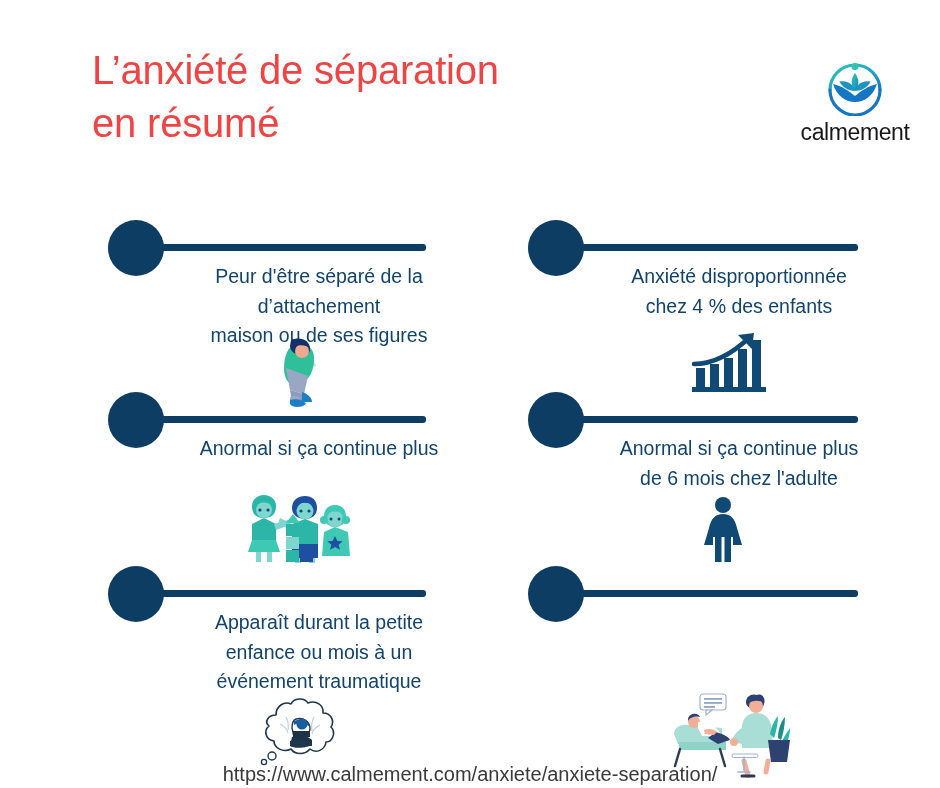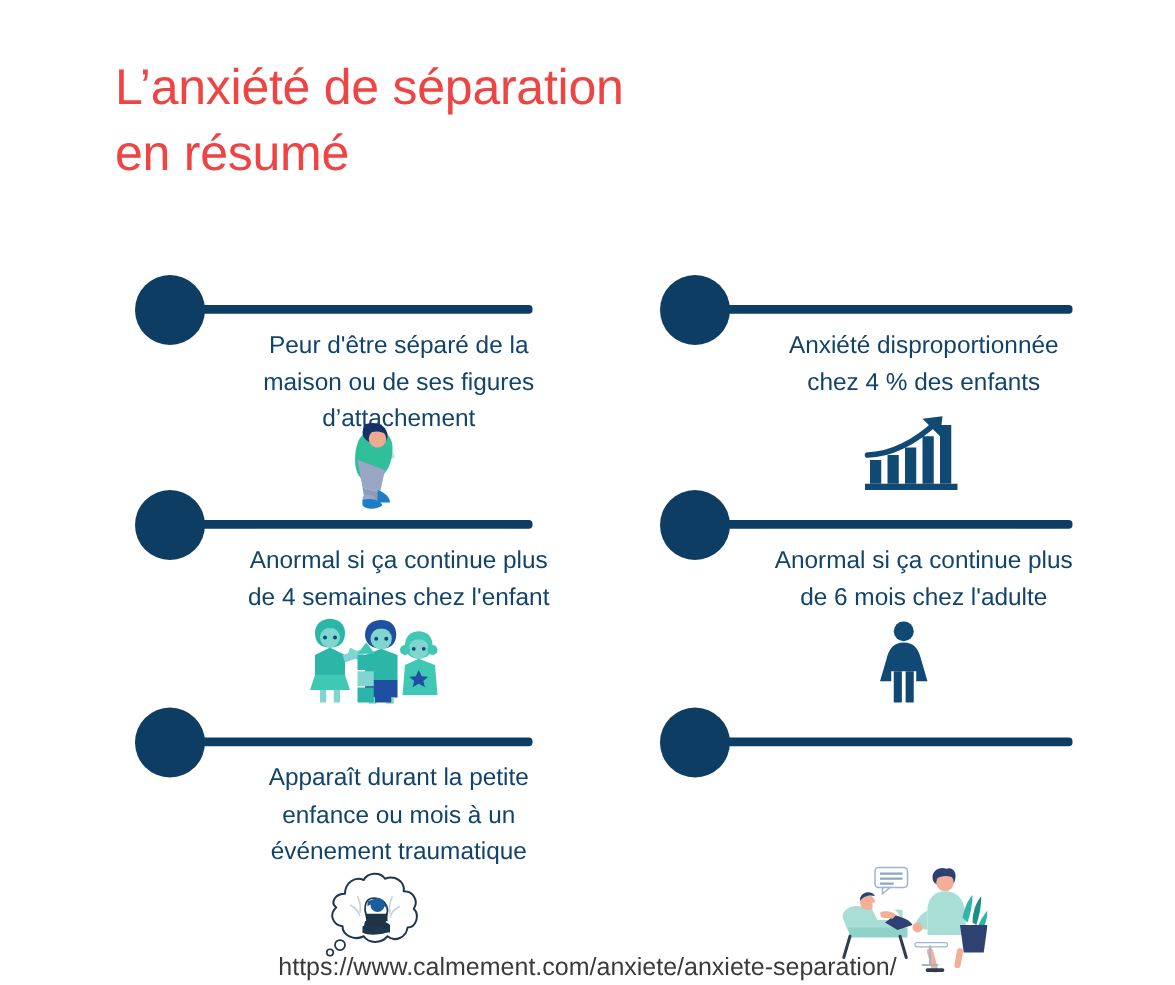--- a/index.html
+++ b/index.html
@@ -159,33 +159,57 @@
 <body>
 
 <div id="infographic">
 
   <div class="header">
     <div class="title">
       <span class="line">L’anxiété de séparation</span>
       <span class="line">en résumé</span>
     </div>
 
+    <div class="logo">
+      <svg class="logo-mark" width="70" height="70" viewBox="0 0 70 70">
+        <defs>
+          <linearGradient id="tealblue" x1="0" y1="0" x2="1" y2="1">
+            <stop offset="0%" stop-color="#2FC3B6"></stop>
+            <stop offset="55%" stop-color="#21A6BE"></stop>
+            <stop offset="100%" stop-color="#1577C4"></stop>
+          </linearGradient>
+        </defs>
+
+        <path d="M10 44 A25 25 0 1 1 60 44" fill="none" stroke="url(#tealblue)" stroke-width="3.2" stroke-linecap="round"></path>
+        <path d="M10 44 A25 25 0 0 0 60 44" fill="none" stroke="#1577C4" stroke-width="3.2" stroke-linecap="round"></path>
+
+        <circle cx="35" cy="20.5" r="3.6" fill="#2FC3B6"></circle>
+
+        <path d="M35 27 C30.5 33 30.5 40 35 45 C39.5 40 39.5 33 35 27 Z" fill="url(#tealblue)"></path>
+
+        <path d="M35 45 C28 45 22 41 19.5 35.5 C27 34 33 37.5 35 45 Z" fill="#1E93C2"></path>
+        <path d="M35 45 C42 45 48 41 50.5 35.5 C43 34 37 37.5 35 45 Z" fill="#1E93C2"></path>
+
+        <path d="M13 38 C17 50 25.5 56 35 56 C44.5 56 53 50 57 38 C48 40 41 45 35 50 C29 45 22 40 13 38 Z" fill="#1577C4"></path>
+      </svg>
+      <span class="logo-word">calmement</span>
+    </div>
   </div>
 
   <div class="blocks">
 
     <div class="block col-left row-1">
       <div class="pin">
         <div class="pin-dot"></div>
         <div class="pin-line"></div>
       </div>
       <div class="block-text">
         <div>Peur d'être séparé de la</div>
+        <div>d’attachement</div>
         <div>maison ou de ses figures</div>
-        <div>d’attachement</div>
       </div>
     </div>
 
     <div class="block col-right row-1">
       <div class="pin">
         <div class="pin-dot"></div>
         <div class="pin-line"></div>
       </div>
       <div class="block-text">
         <div>Anxiété disproportionnée</div>
@@ -193,21 +217,20 @@
       </div>
     </div>
 
     <div class="block col-left row-2">
       <div class="pin">
         <div class="pin-dot"></div>
         <div class="pin-line"></div>
       </div>
       <div class="block-text">
         <div>Anormal si ça continue plus</div>
-        <div>de 4 semaines chez l'enfant</div>
       </div>
     </div>
 
     <div class="block col-right row-2">
       <div class="pin">
         <div class="pin-dot"></div>
         <div class="pin-line"></div>
       </div>
       <div class="block-text">
         <div>Anormal si ça continue plus</div>

